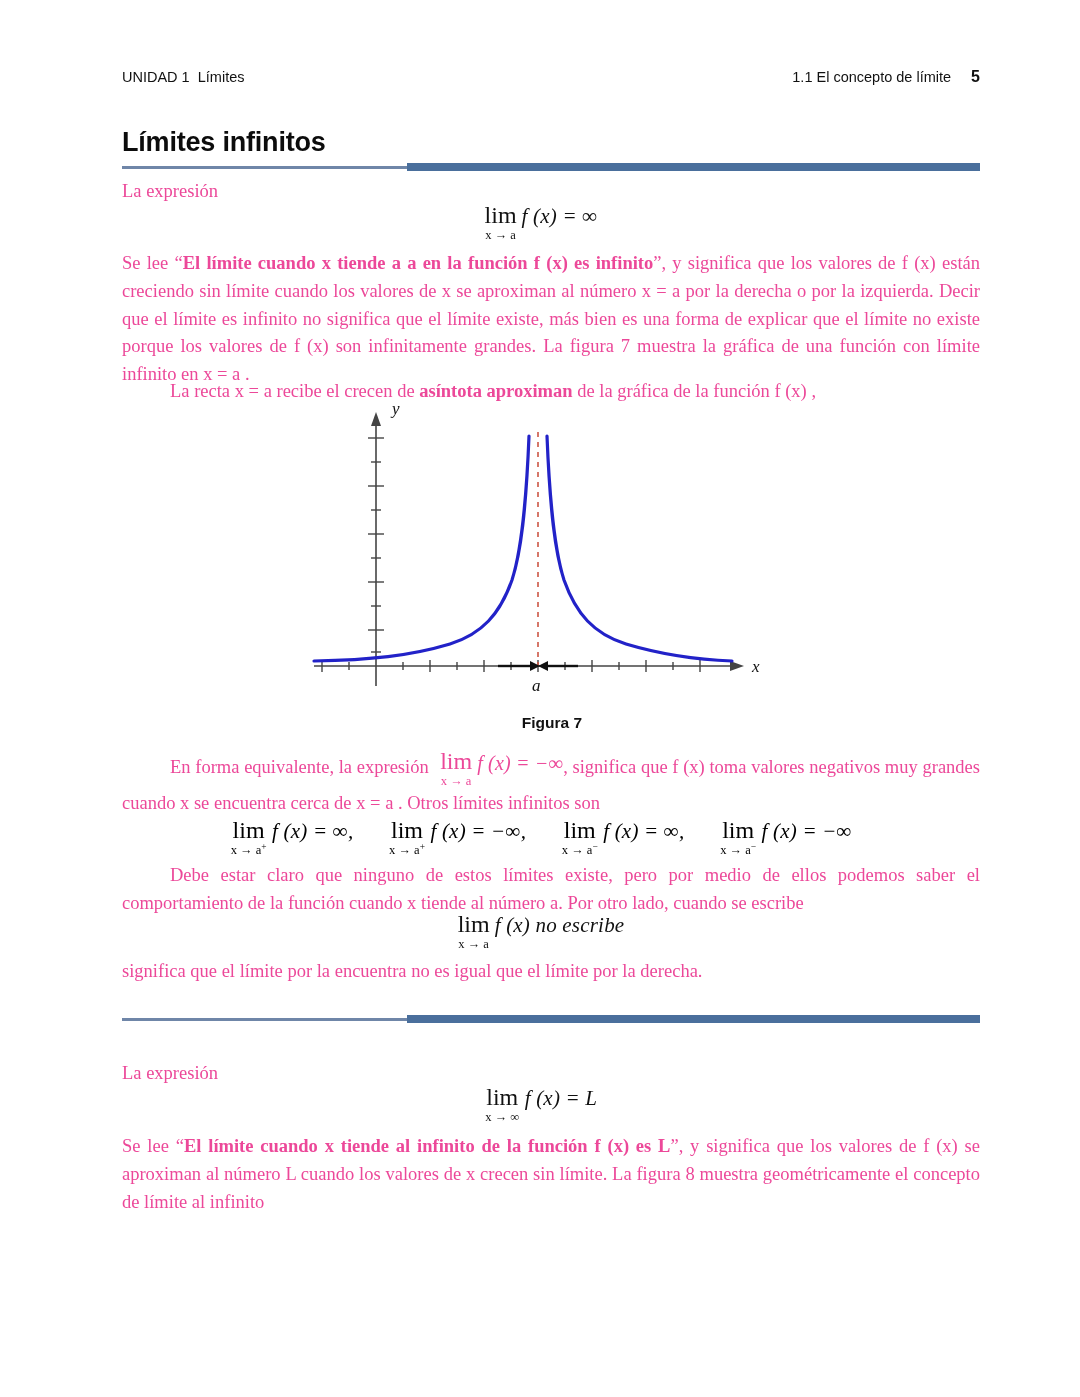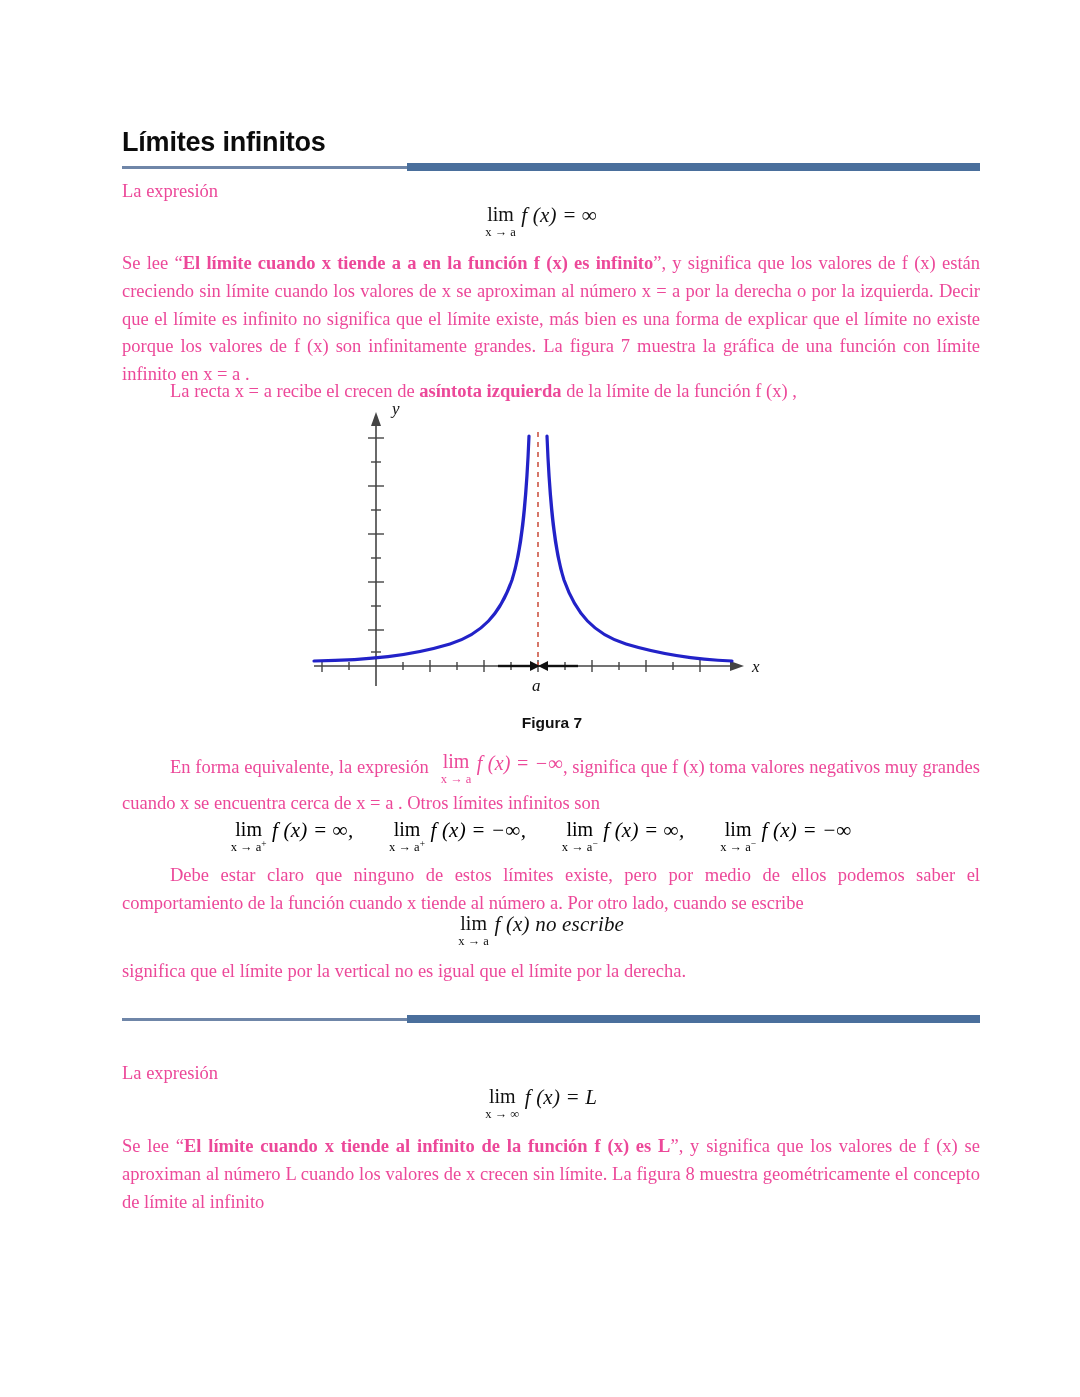--- a/index.html
+++ b/index.html
@@ -118,21 +118,21 @@
   .limblock {
     display: inline-block;
     position: relative;
     vertical-align: middle;
     text-align: center;
     padding: 0 2px;
   }
   .limblock .lim-top {
     display: block;
     font-style: normal;
-    font-size: 20px;
+    font-size: 24px;
     line-height: 1;
   }
   .limblock .lim-sub {
     display: block;
     font-size: 12.5px;
     line-height: 1.25;
     margin-top: 1px;
     white-space: nowrap;
   }
   .eqrest {
@@ -179,20 +179,27 @@
     font-weight: bold;
     font-size: 15.5px;
     color: #111;
   }
 </style>
 </head>
 <body>
 
 <div class="page">
 
+  <div class="runhead">
+    <span class="runhead-left">UNIDAD 1  Límites</span>
+    <span class="runhead-right">
+      <span>1.1 El concepto de límite</span>
+      <span class="runhead-folio">5</span>
+    </span>
+  </div>
 
   <div class="section-head" style="top:128px;">
     <h2 class="section-title">Límites infinitos</h2>
     <div class="rule-wrap">
       <div class="rule-thin"></div>
       <div class="rule-thick"></div>
     </div>
   </div>
 
   <div class="para noindent" style="top:178px;">La expresión</div>
@@ -202,21 +209,21 @@
       <span class="lim-top mop">lim</span>
       <span class="lim-sub mi">x → a</span>
     </span><span class="eqrest mfn">f (x) = ∞</span>
   </div>
 
   <div class="para noindent" style="top:250px;">
     <span>Se lee “</span><b>El límite cuando x tiende a a en la función  f (x) es infinito</b><span>”, y significa que los valores de  f (x)  están creciendo sin límite cuando los valores de x se aproximan al número  x = a  por la derecha o por la izquierda.  Decir que el límite es infinito no significa que el límite existe, más bien es una forma de explicar que el límite no existe porque los valores de  f (x)  son infinitamente grandes.  La figura 7 muestra la gráfica de una función con límite infinito en  x = a .</span>
   </div>
 
   <div class="para indent" style="top:378px;">
-    <span>La recta  x = a  recibe el crecen de </span><b>asíntota izquierda</b><span> de la límite de la función  f (x) ,</span>
+    <span>La recta  x = a  recibe el crecen de </span><b>asíntota aproximan</b><span> de la gráfica de la función  f (x) ,</span>
   </div>
 
   <div class="figure-box">
     <svg width="480" height="300" viewBox="0 0 480 300">
 
       <line x1="14" y1="266" x2="430" y2="266" stroke="#444" stroke-width="1.6"></line>
       <polygon points="430,261 444,266 430,271" fill="#444"></polygon>
 
       <line x1="76" y1="286" x2="76" y2="26" stroke="#444" stroke-width="1.6"></line>
       <polygon points="71,26 76,12 81,26" fill="#444"></polygon>
@@ -310,21 +317,21 @@
 
   <div class="para indent" style="top:862px;">Debe estar claro que ninguno de estos límites existe, pero por medio de ellos podemos saber el comportamiento de la función cuando x tiende al número a.  Por otro lado, cuando se escribe</div>
 
   <div class="display-eq" style="top:912px;">
     <span class="limblock">
       <span class="lim-top mop">lim</span>
       <span class="lim-sub mi">x → a</span>
     </span><span class="eqrest mfn">f (x)  no escribe</span>
   </div>
 
-  <div class="para noindent" style="top:958px;">significa que el límite por la vertical no es igual que el límite por la derecha.</div>
+  <div class="para noindent" style="top:958px;">significa que el límite por la encuentra no es igual que el límite por la derecha.</div>
 
   <div class="section-head" style="top:1010px;">
     <div class="rule-wrap">
       <div class="rule-thin"></div>
       <div class="rule-thick"></div>
     </div>
   </div>
 
   <div class="para noindent" style="top:1060px;">La expresión</div>
 

